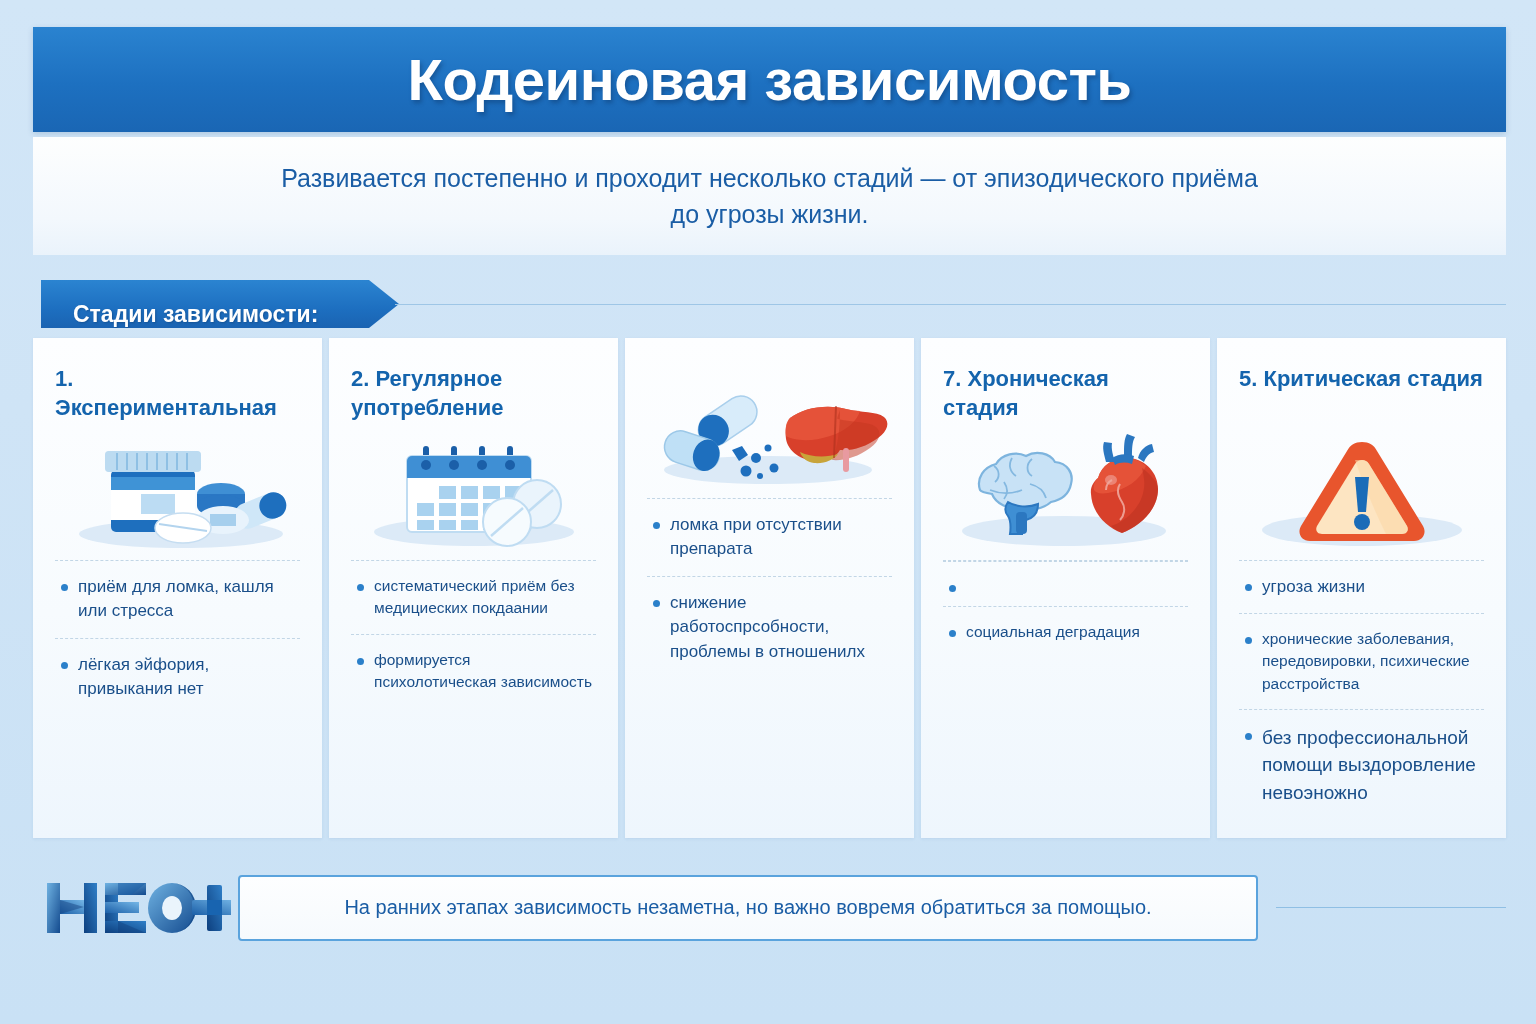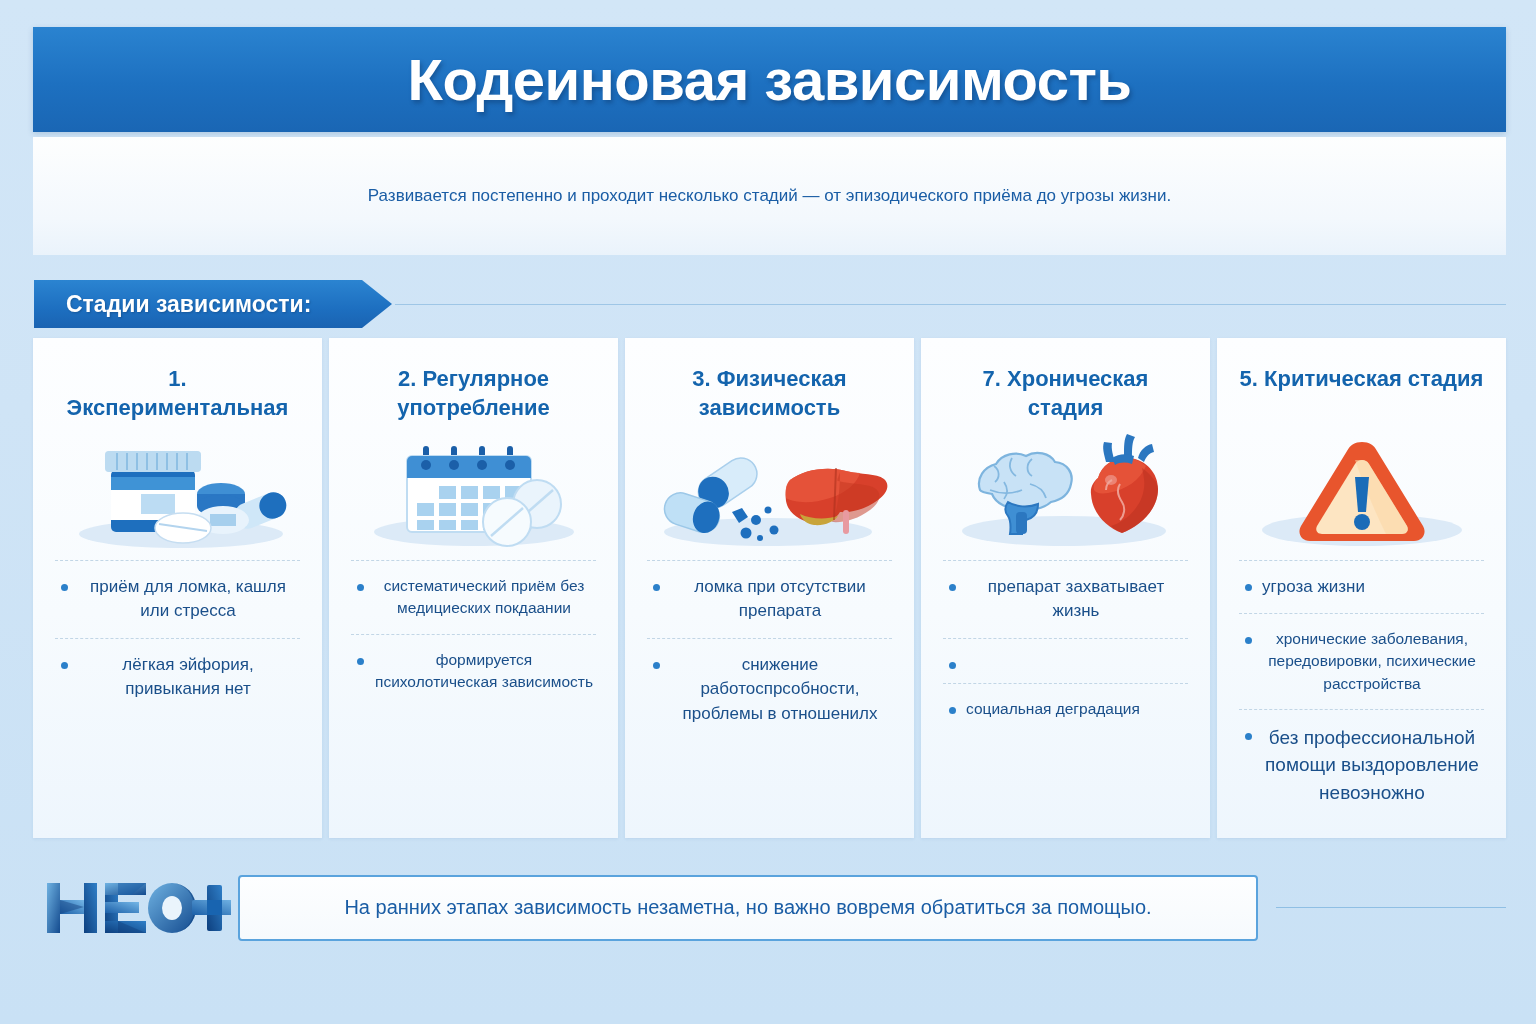--- a/index.html
+++ b/index.html
@@ -53,44 +53,44 @@
     top: 137px;
     width: 1473px;
     height: 118px;
     background: linear-gradient(180deg, #fdfefe 0%, #f3f8fd 70%, #eaf3fb 100%);
     display: flex;
     align-items: center;
     justify-content: center;
     text-align: center;
   }
   .subtitle-text {
-    font-size: 17px;
+    font-size: 25px;
     line-height: 1.45;
     color: #1a5da5;
     max-width: 1010px;
     text-align: center;
   }
 
   
   .section-row {
     position: absolute;
     left: 33px;
     top: 280px;
     width: 1473px;
     height: 48px;
   }
   .section-chevron {
     position: absolute;
-    left: 1px;
+    left: 8px;
     top: 0;
     height: 48px;
     width: 358px;
     background: linear-gradient(180deg, #2b84d1 0%, #1d6fc0 60%, #1a63b2 100%);
     display: flex;
-    align-items: center;
+    align-items: flex-end;
     padding-left: 32px;
     clip-path: polygon(0 0, 328px 0, 358px 50%, 328px 100%, 0 100%);
   }
   .section-chevron-label {
     color: #ffffff;
     font-size: 23px;
     font-weight: bold;
     text-shadow: 1px 1px 2px rgba(10,45,90,0.35);
   }
   .section-rule {
@@ -104,21 +104,20 @@
 
   
   .cards {
     position: absolute;
     left: 33px;
     top: 338px;
     width: 1473px;
     height: 500px;
     display: flex;
     gap: 7px;
-    text-align: center;
   }
   .card {
     flex: 1 1 0;
     background: linear-gradient(180deg, #fdfeff 0%, #f7fbfe 55%, #eef6fd 100%);
     padding: 26px 22px 18px 22px;
     display: flex;
     flex-direction: column;
     box-shadow: 0 1px 3px rgba(60,110,160,0.10);
   }
   .card-title {
@@ -337,21 +336,20 @@
         </div>
         <div class="dash-sep"></div>
         <div class="bullet">
           <span class="bullet-dot"></span>
           <span class="bullet-text sm">формируется психолотическая зависимость</span>
         </div>
       </div>
     </div>
 
     <div class="card">
-      <div class="card-title">3. Физическая зависимость</div>
       <div class="card-art">
         <svg width="240" height="120" viewBox="0 0 240 120">
           <ellipse cx="118" cy="100" rx="104" ry="14" fill="#dceaf7"></ellipse>
 
           <g transform="rotate(-34 76 52)">
             <rect x="46" y="36" width="64" height="32" rx="16" fill="#d8ecfa" stroke="#a9cfec" stroke-width="1.5"></rect>
             <rect x="46" y="36" width="30" height="32" rx="16" fill="#1e6fbe"></rect>
           </g>
 
           <g transform="rotate(18 40 80)">
@@ -419,24 +417,20 @@
           </g>
           <g stroke="#f0a79c" stroke-width="2" fill="none" opacity="0.9">
             <path d="M174 52c-4 6-2 12 2 18s2 14-2 18"></path>
             <path d="M166 48c-4 2-6 6-6 10"></path>
           </g>
           <ellipse cx="165" cy="48" rx="6" ry="5" fill="#f0a79c" opacity="0.6"></ellipse>
         </svg>
       </div>
       <div class="bullets">
         <div class="dash-sep"></div>
-        <div class="bullet">
-          <span class="bullet-dot"></span>
-          <span class="bullet-text">препарат захватывает жизнь</span>
-        </div>
         <div class="dash-sep"></div>
         <div class="bullet">
           <span class="bullet-dot"></span>
         </div>
         <div class="dash-sep"></div>
         <div class="bullet">
           <span class="bullet-dot"></span>
           <span class="bullet-text sm">социальная деградация</span>
         </div>
       </div>

